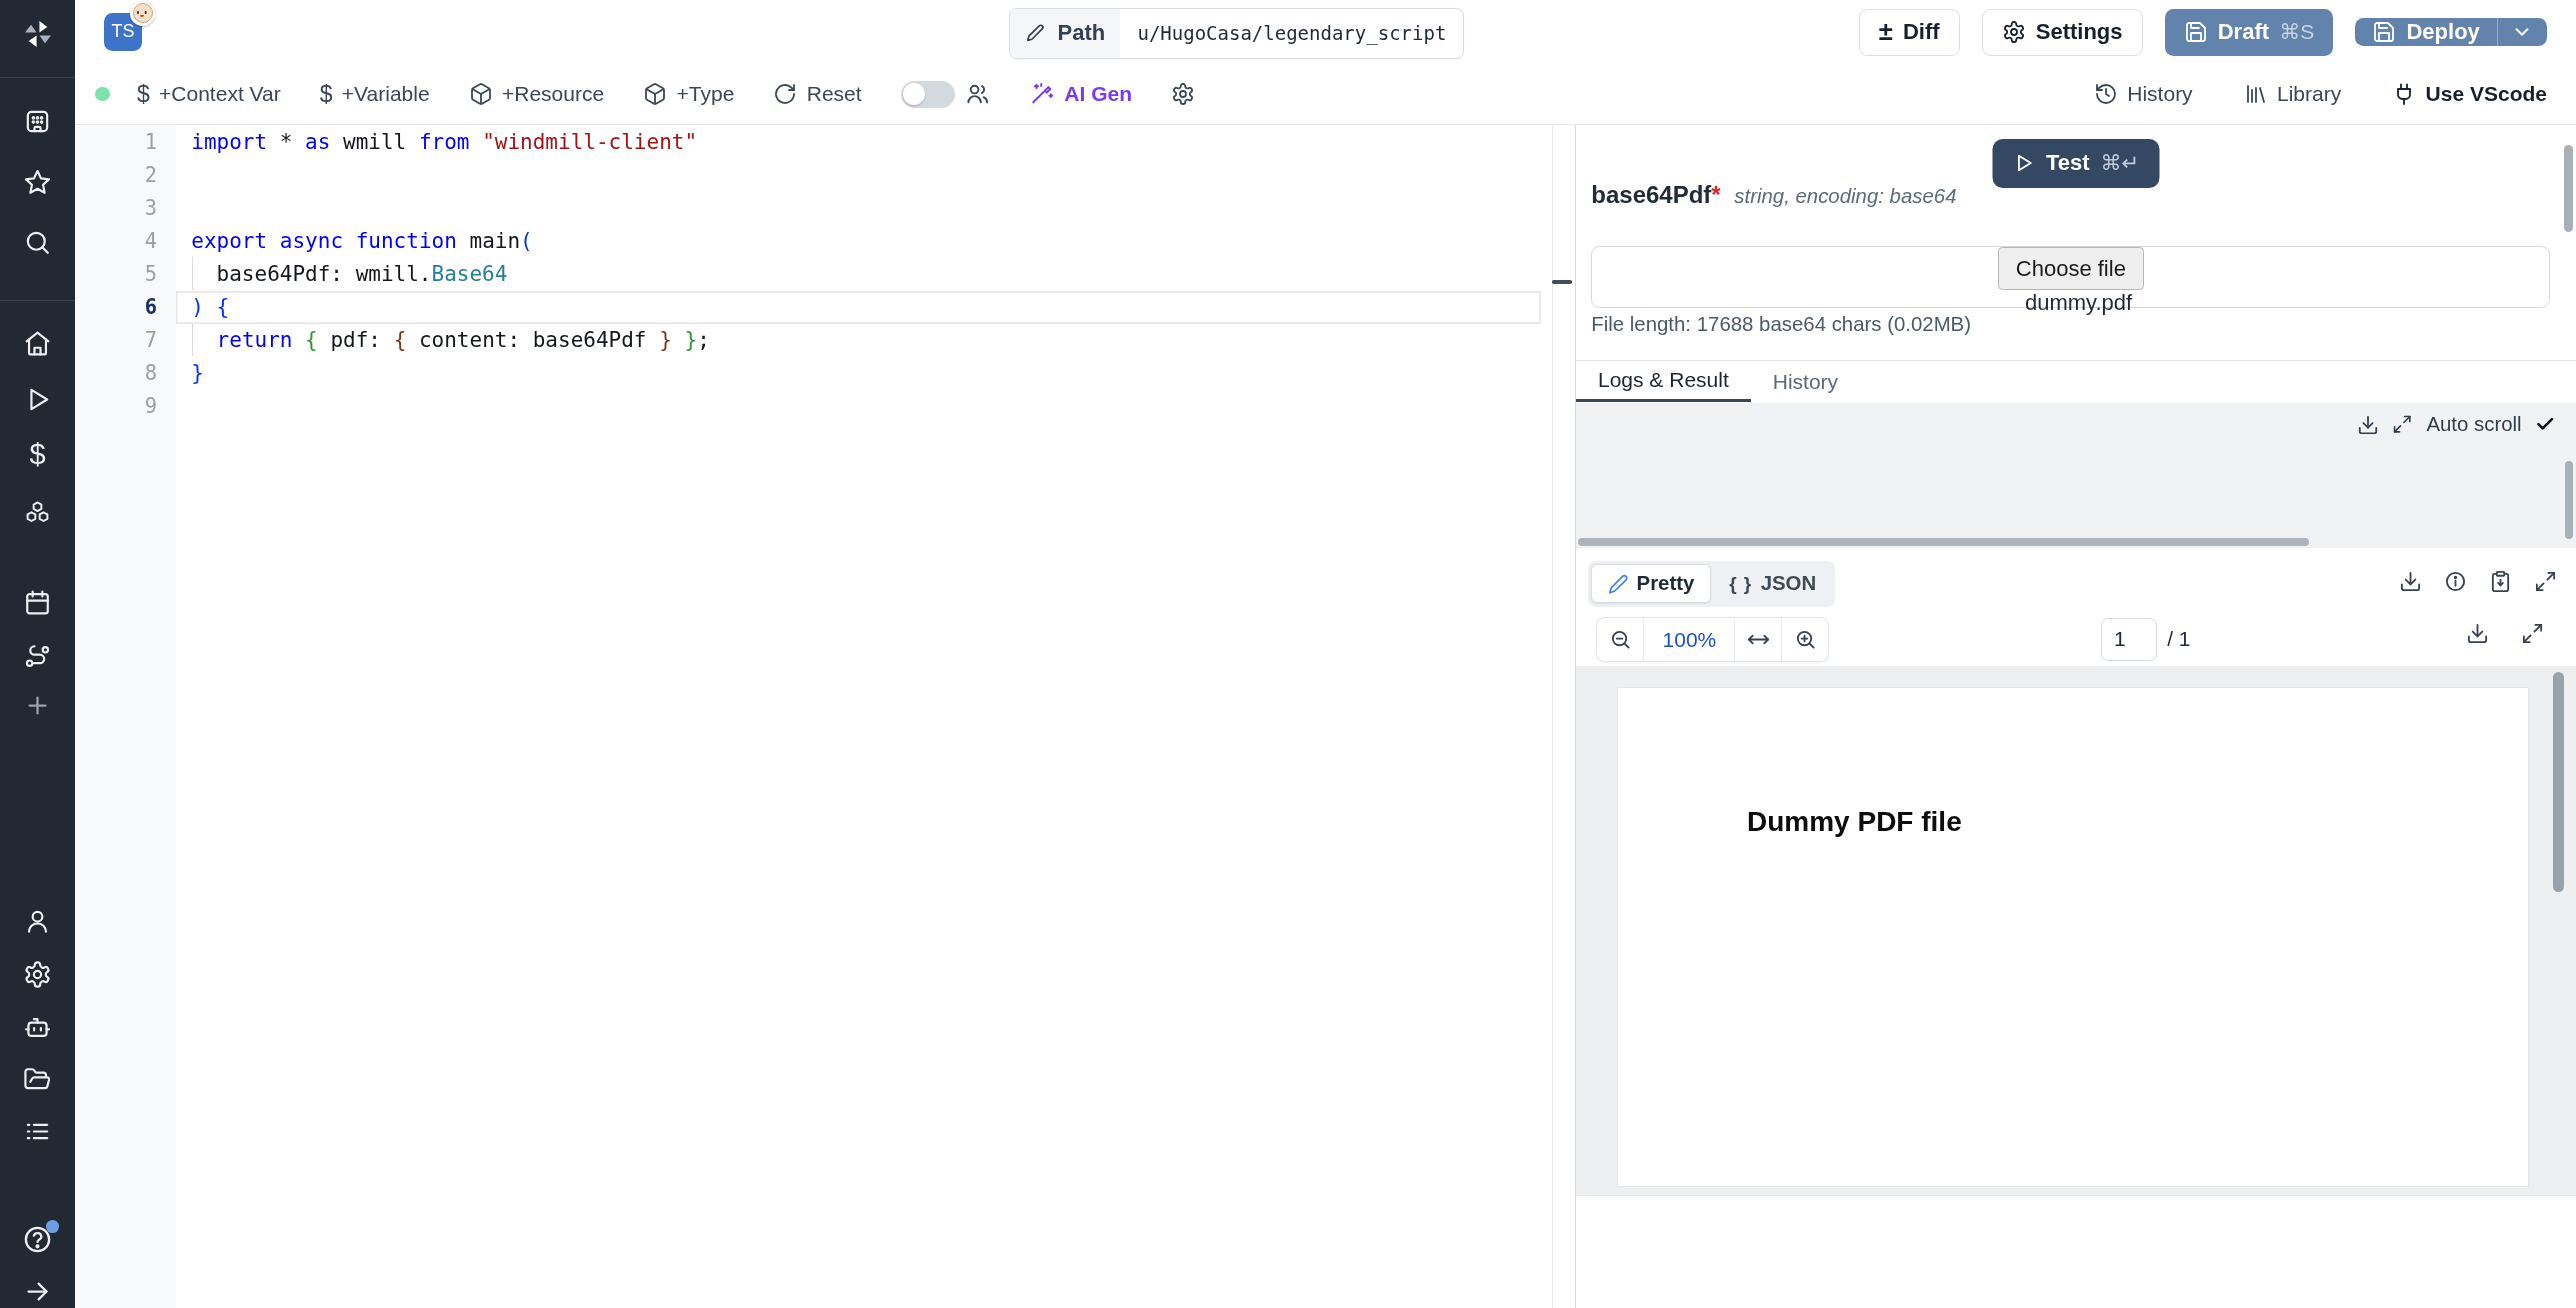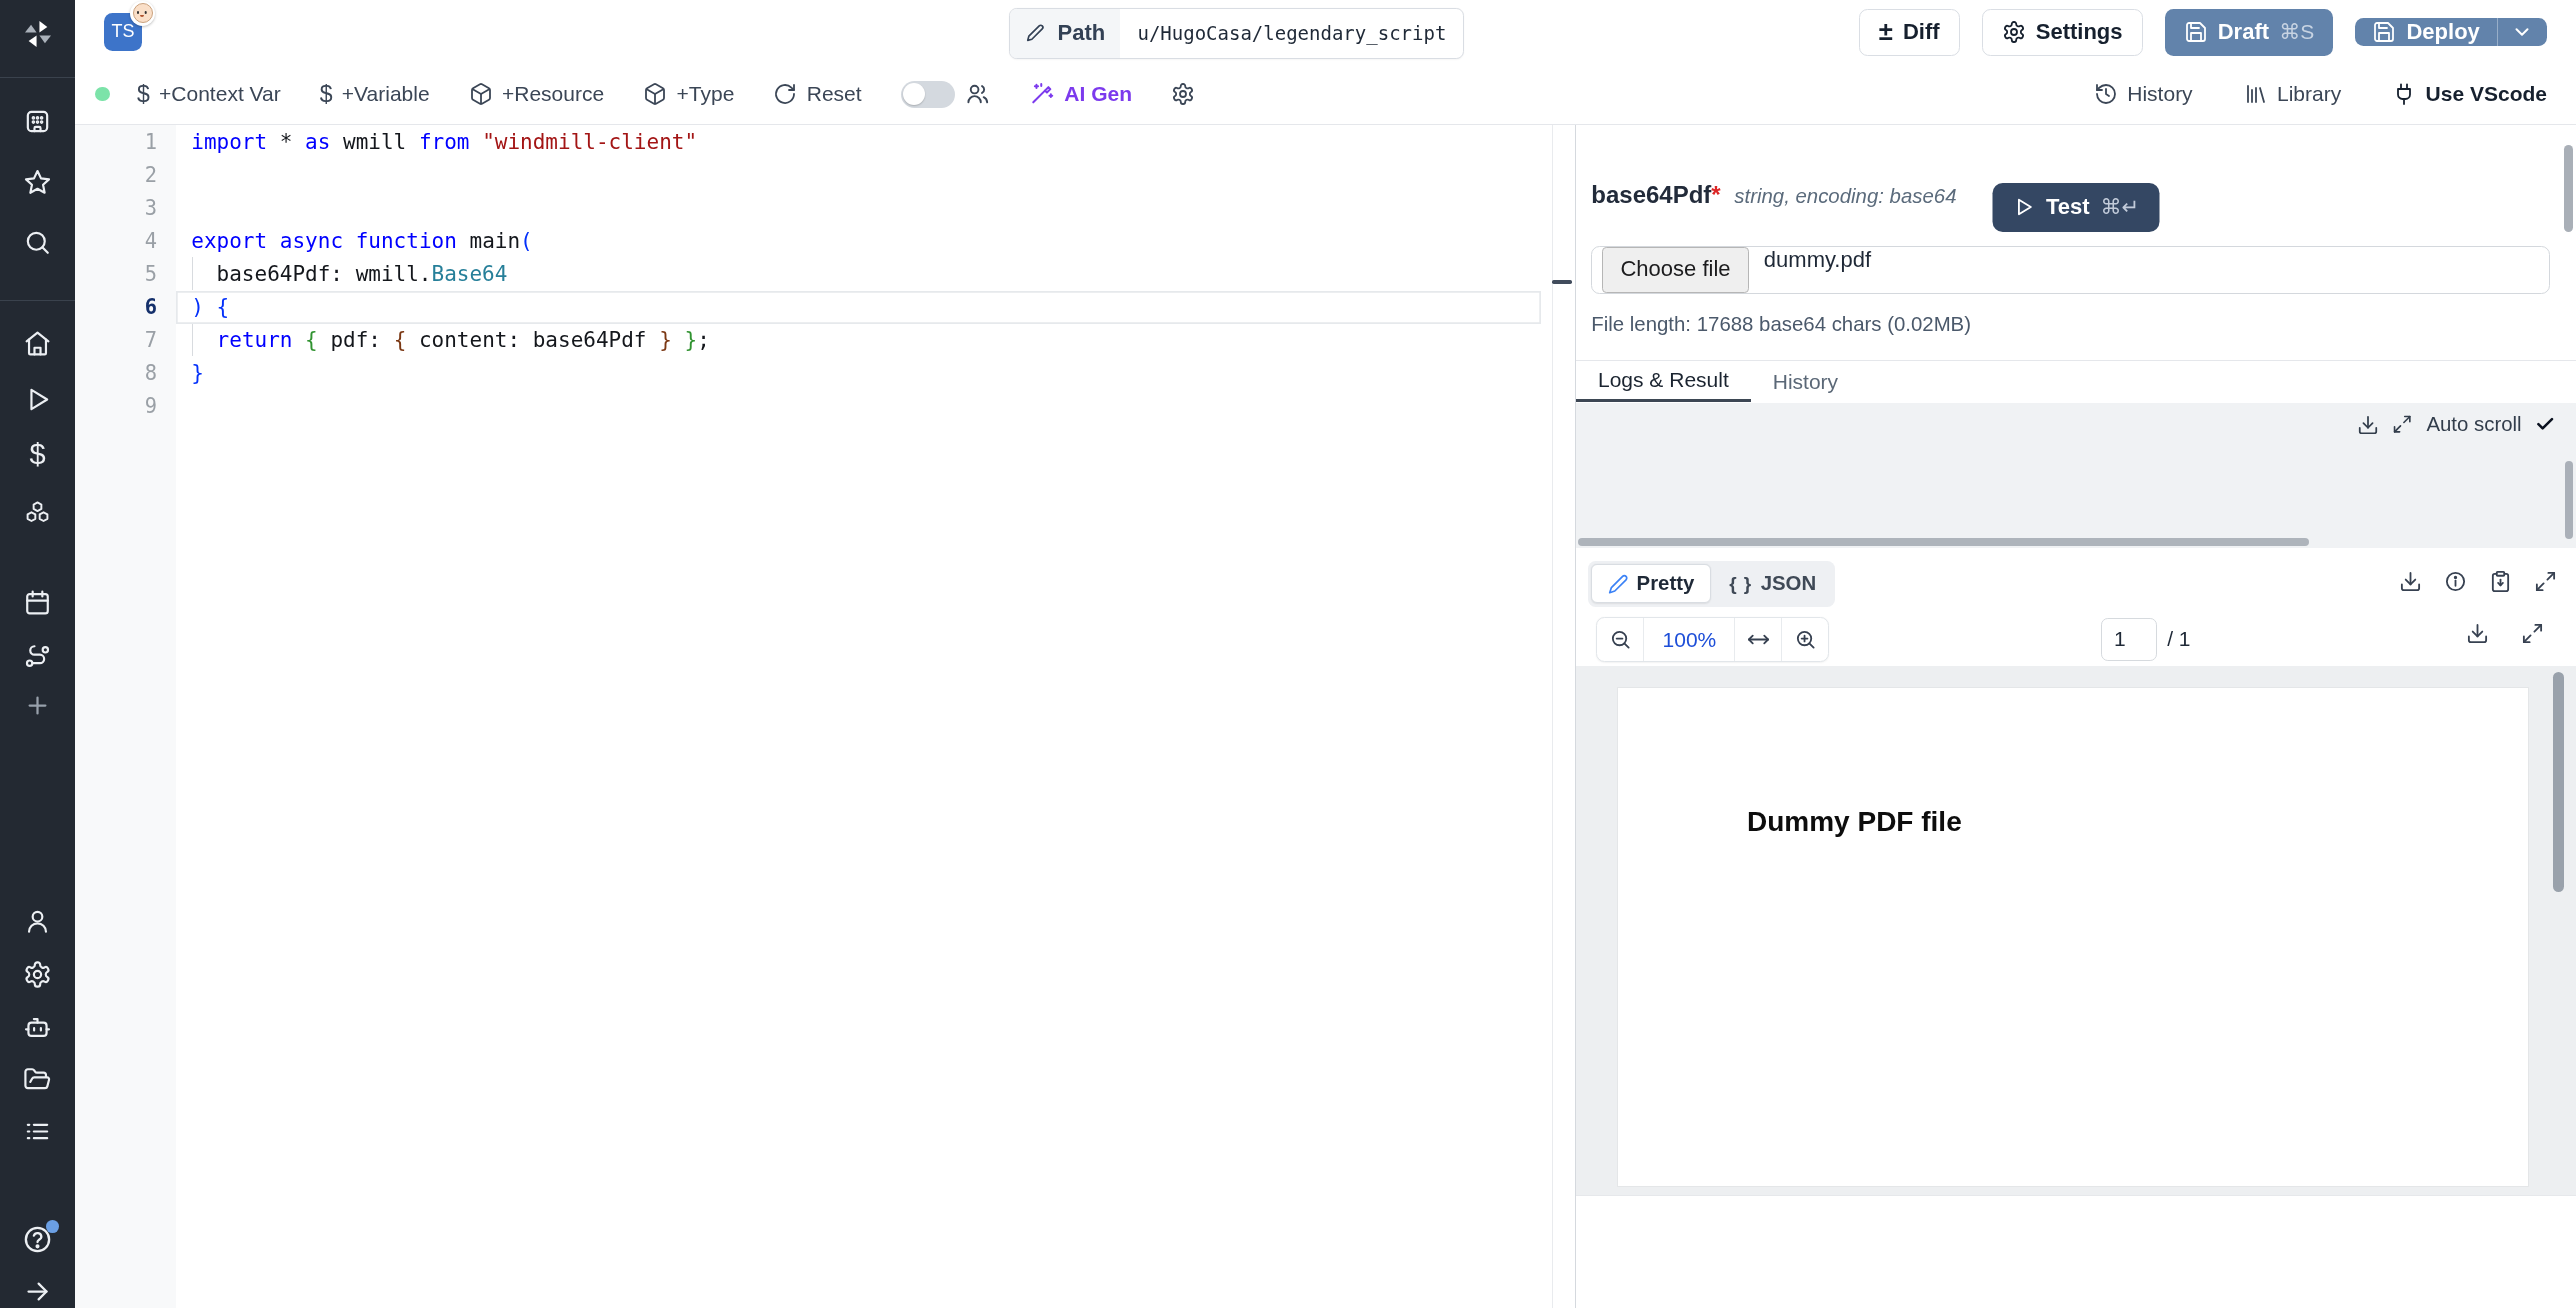--- a/index.html
+++ b/index.html
@@ -61,28 +61,28 @@
   .code-row.active .ln{color:#15306b;font-weight:bold;}
   .code-row .ct{flex:1;padding-left:15.3px;white-space:pre;}
   .code-row.active .ct{box-shadow:inset 0 0 0 1.7px #e6e9ec;}
   .tok-kw{color:#0000ff;} .tok-str{color:#a31515;} .tok-typ{color:#267f99;}
   .tok-b1{color:#0431fa;} .tok-b2{color:#319331;} .tok-b3{color:#7b3814;} .tok-pl{color:#14171c;}
   .indent-guide{position:absolute;left:117px;width:0.9px;background:#d8dbdf;}
   .drag-handle{position:absolute;left:1552px;top:280px;width:20.4px;height:4.3px;border-radius:1.7px;background:#414c5c;cursor:col-resize;}
 
   
   .rightpanel{position:absolute;left:1575px;top:125px;right:0;bottom:0;border-left:0.9px solid #d5d9de;background:#fff;box-sizing:border-box;}
-  .test-btn{position:absolute;left:50%;transform:translateX(-50%);top:13.6px;height:49px;display:flex;align-items:center;gap:11px;padding:0 20.4px;background:var(--test-navy);border-radius:10.2px;color:#fff;font-size:22px;font-weight:600;cursor:pointer;margin-top:44px;}
+  .test-btn{position:absolute;left:50%;transform:translateX(-50%);top:13.6px;height:49px;display:flex;align-items:center;gap:11px;padding:0 20.4px;background:var(--test-navy);border-radius:10.2px;color:#fff;font-size:22px;font-weight:600;cursor:pointer;}
   .test-shortcut{color:#c2cbda;font-weight:400;font-size:21px;}
   .panel-vthumb{position:absolute;right:2.6px;top:20.4px;width:9.4px;height:87px;border-radius:5.1px;background:#a9afb7;cursor:grab;}
   .arg-row{position:absolute;left:15.3px;top:56px;display:flex;align-items:baseline;gap:13.6px;}
   .arg-name{font-size:24px;font-weight:700;color:#222b3a;}
   .arg-req{color:var(--asterisk-red);font-size:24px;font-weight:700;}
   .arg-type{font-size:20.4px;font-style:italic;color:#5b6b7c;}
-  .file-box{position:absolute;left:15.3px;right:25.6px;top:121px;height:48px;border:0.9px solid #d4d8dd;border-radius:8.5px;display:flex;padding:0 10.2px;box-sizing:border-box;cursor:pointer;background:#fff;}
+  .file-box{position:absolute;left:15.3px;right:25.6px;top:121px;height:62px;border:0.9px solid #d4d8dd;border-radius:8.5px;display:flex;align-items:center;padding:0 10.2px;box-sizing:border-box;cursor:pointer;background:#fff;flex-direction:column;}
   .choose-btn{background:#efefef;border:0.9px solid #b6b6b6;border-radius:4.3px;padding:7.7px 17px;font-size:22px;color:#1c1c1e;white-space:nowrap;}
   .file-name{margin-left:15.3px;font-size:22px;color:#1f2937;}
   .file-note{position:absolute;left:15.3px;top:188px;font-size:20.4px;color:#4b596b;}
   .panel-div{position:absolute;left:0;right:0;top:235px;height:0.9px;background:#e5e7eb;}
   .tabs{position:absolute;left:0;right:0;top:236px;height:41px;display:flex;align-items:stretch;}
   .tab{display:flex;align-items:center;padding:0 22px;font-size:21px;color:#5b6877;cursor:pointer;box-sizing:border-box;}
   .tab.active{color:#1b2430;font-weight:500;border-bottom:3.4px solid #3d4754;}
   .logs-area{position:absolute;left:0;right:0;top:278px;height:145px;background:#f0f2f4;overflow:hidden;}
   .logs-pre{margin:0;position:absolute;left:12px;top:10.2px;font-family:"DejaVu Sans Mono",monospace;font-size:19px;line-height:25.6px;color:#333f4d;}
   .logs-overlay{position:absolute;top:10.2px;right:20.4px;display:flex;align-items:center;gap:13.6px;color:#323d4b;font-size:20.4px;}

